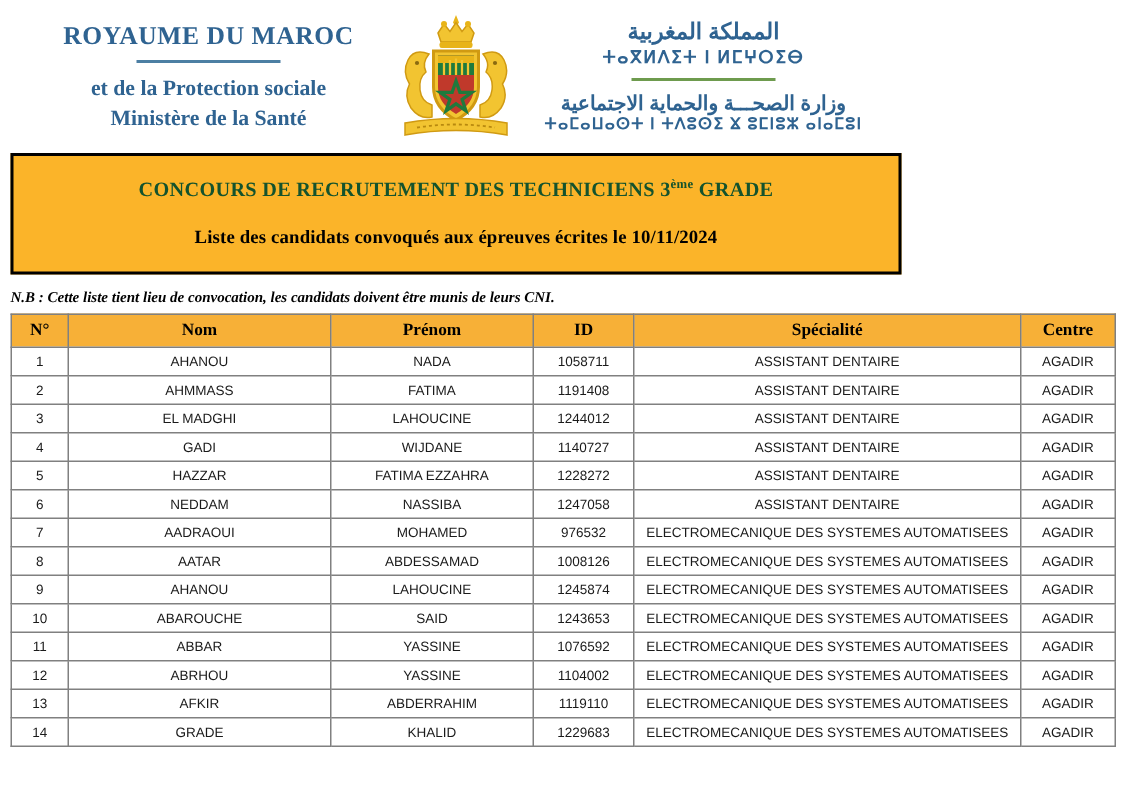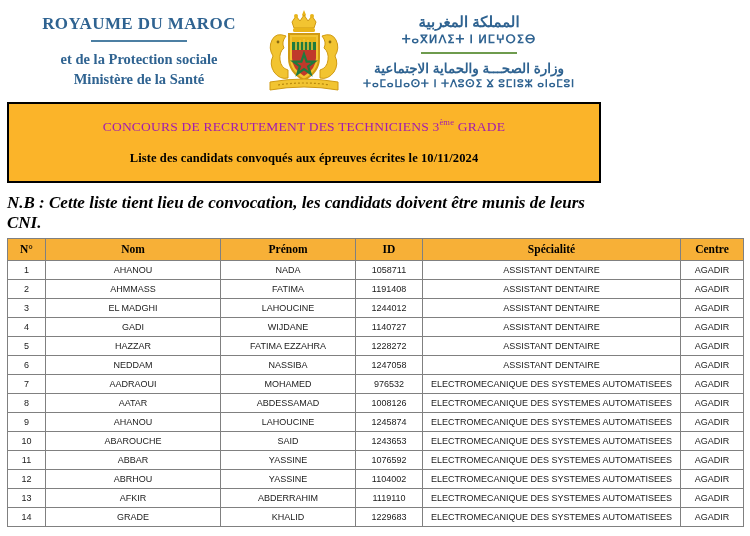--- a/index.html
+++ b/index.html
@@ -59,33 +59,33 @@
   
   .banner {
     margin: 2px 7px 0 7px;
     background: #FBB429;
     border: 2px solid #000;
     padding: 13px 10px 15px 10px;
     text-align: center;
     font-family: "Liberation Serif", serif;
   }
   .banner-title {
-    font-size: 13.5px; font-weight: normal; color: #a21caf;
+    font-size: 13.5px; font-weight: bold; color: #14532d;
     letter-spacing: .2px; margin-bottom: 16px;
   }
   .banner-title sup { font-size: 8.5px; vertical-align: super; }
   .banner-sub {
     font-size: 12.5px; font-weight: bold; color: #000; letter-spacing: .1px;
   }
 
   
   .nb {
     font-family: "Liberation Serif", serif;
     font-style: italic; font-weight: bold;
-    font-size: 17px; color: #000;
+    font-size: 10px; color: #000;
     margin: 10px 0 5px 7px;
   }
 
   
   table.roster {
     border-collapse: collapse;
     width: 736px;
     margin: 0 7px;
     table-layout: fixed;
   }

